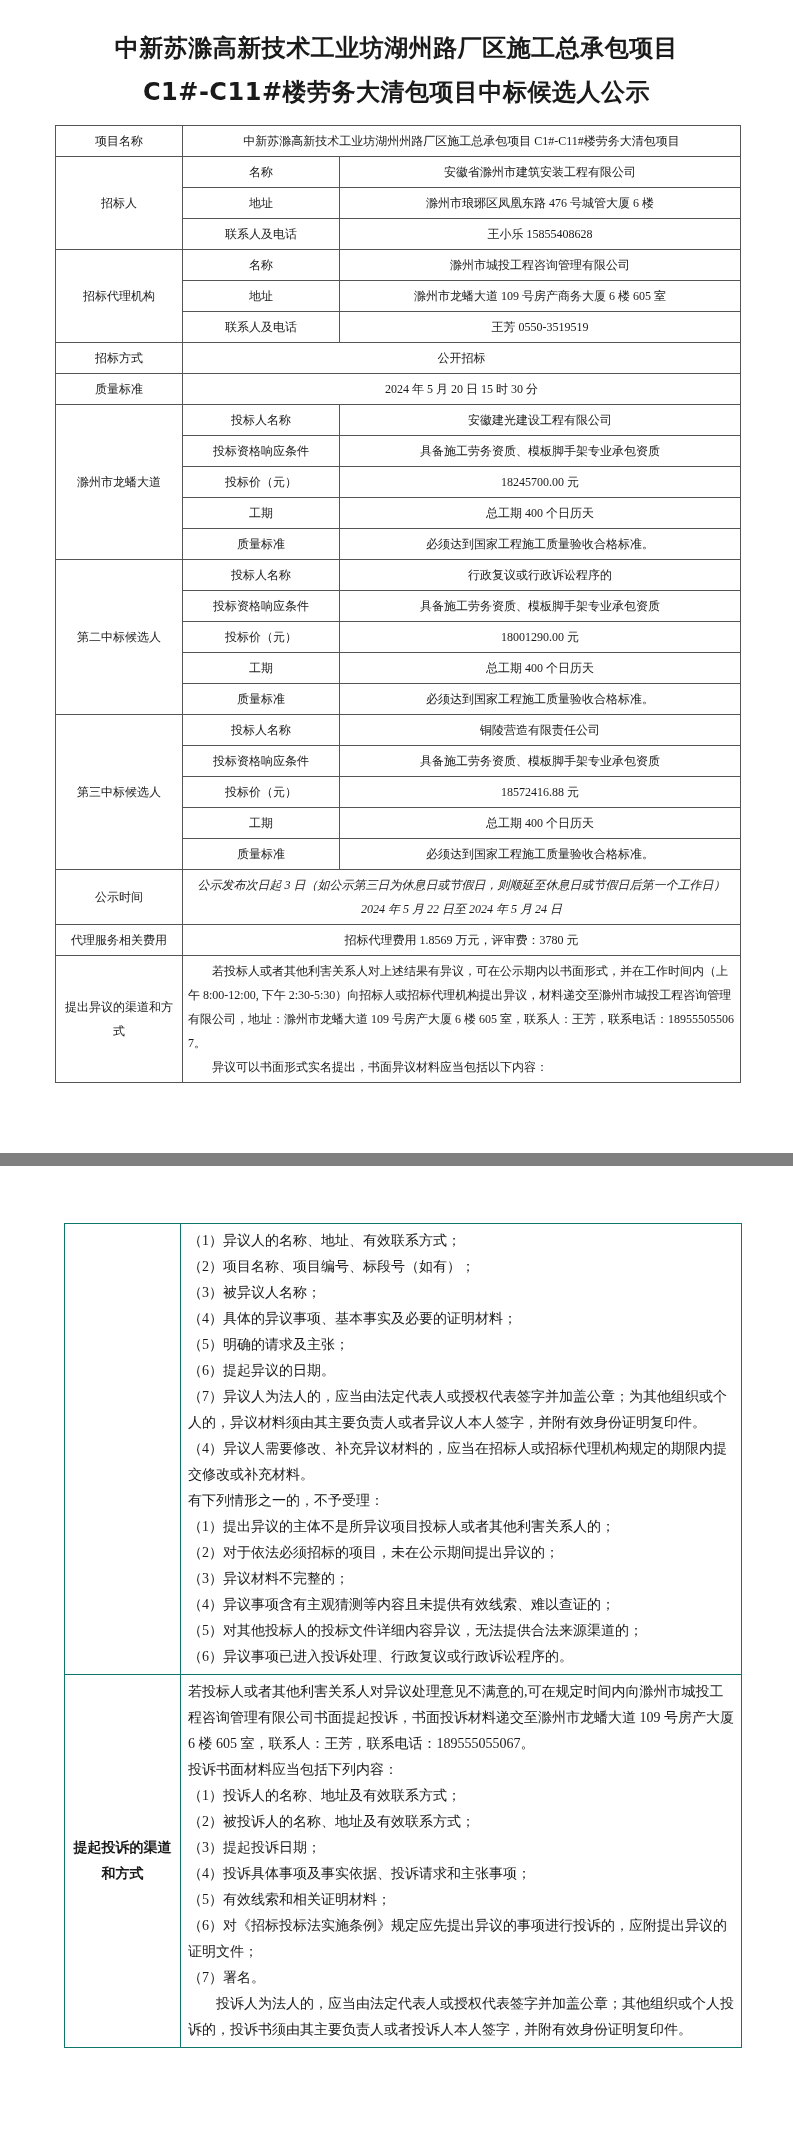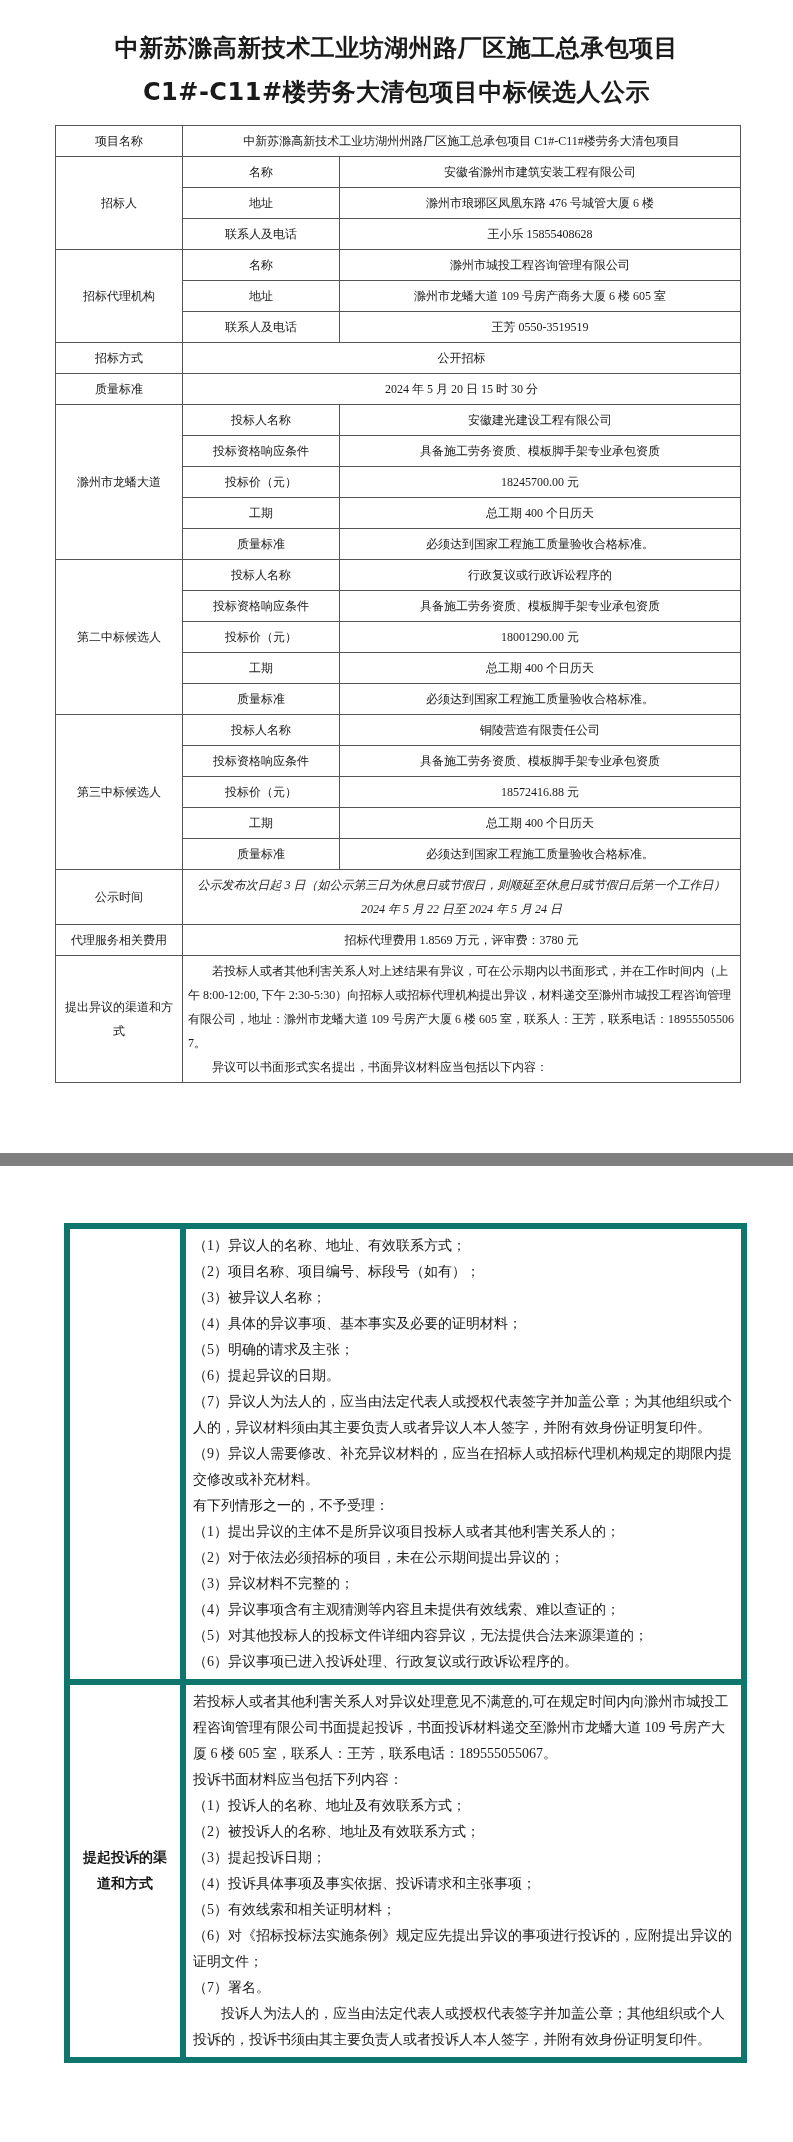--- a/index.html
+++ b/index.html
@@ -24,21 +24,21 @@
     border:1px solid #555;
     font-size:12px;
     line-height:24px;
     padding:3px 5px;
     text-align:center;
     vertical-align:middle;
     word-break:break-all;
   }
   #table2 { margin:57px 0 0 64px; width:677px; }
   #table2 td {
-    border:6px solid #0f766e;
+    border:1px solid #0f766e;
     font-size:14px;
     line-height:26px;
     padding:4px 7px;
     vertical-align:middle;
     word-break:break-all;
     margin-top:12px;
   }
   #table2 td.lbl2 { text-align:center;font-weight:bold; }
   #table2 td.val2 { text-align:left; }
   .left  { text-align:left !important;margin-top:7px; }
@@ -205,21 +205,21 @@
       <tr>
     <td class="lbl2"></td>
     <td class="val2">
           <div>（1）异议人的名称、地址、有效联系方式；</div>
           <div>（2）项目名称、项目编号、标段号（如有）；</div>
           <div>（3）被异议人名称；</div>
           <div>（4）具体的异议事项、基本事实及必要的证明材料；</div>
           <div>（5）明确的请求及主张；</div>
           <div>（6）提起异议的日期。</div>
           <div>（7）异议人为法人的，应当由法定代表人或授权代表签字并加盖公章；为其他组织或个人的，异议材料须由其主要负责人或者异议人本人签字，并附有效身份证明复印件。</div>
-          <div>（9）异议人需要修改、补充异议材料的，应当在招标人或招标代理机构规定的期限内提交修改或补充材料。</div>
+          <div>（4）异议人需要修改、补充异议材料的，应当在招标人或招标代理机构规定的期限内提交修改或补充材料。</div>
           <div>有下列情形之一的，不予受理：</div>
           <div>（1）提出异议的主体不是所异议项目投标人或者其他利害关系人的；</div>
           <div>（2）对于依法必须招标的项目，未在公示期间提出异议的；</div>
           <div>（3）异议材料不完整的；</div>
           <div>（4）异议事项含有主观猜测等内容且未提供有效线索、难以查证的；</div>
           <div>（5）对其他投标人的投标文件详细内容异议，无法提供合法来源渠道的；</div>
           <div>（6）异议事项已进入投诉处理、行政复议或行政诉讼程序的。</div>
         </td>
   </tr>
 

